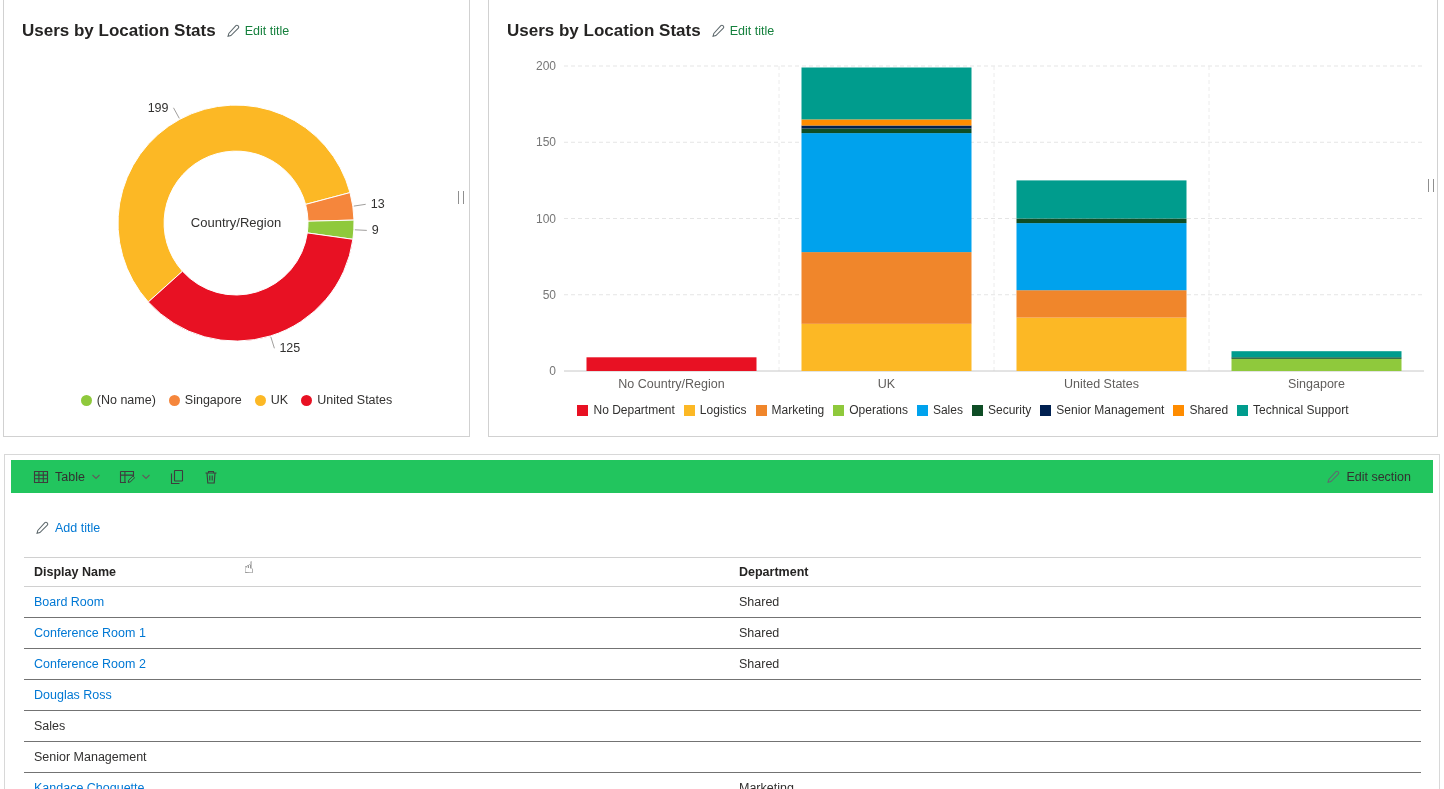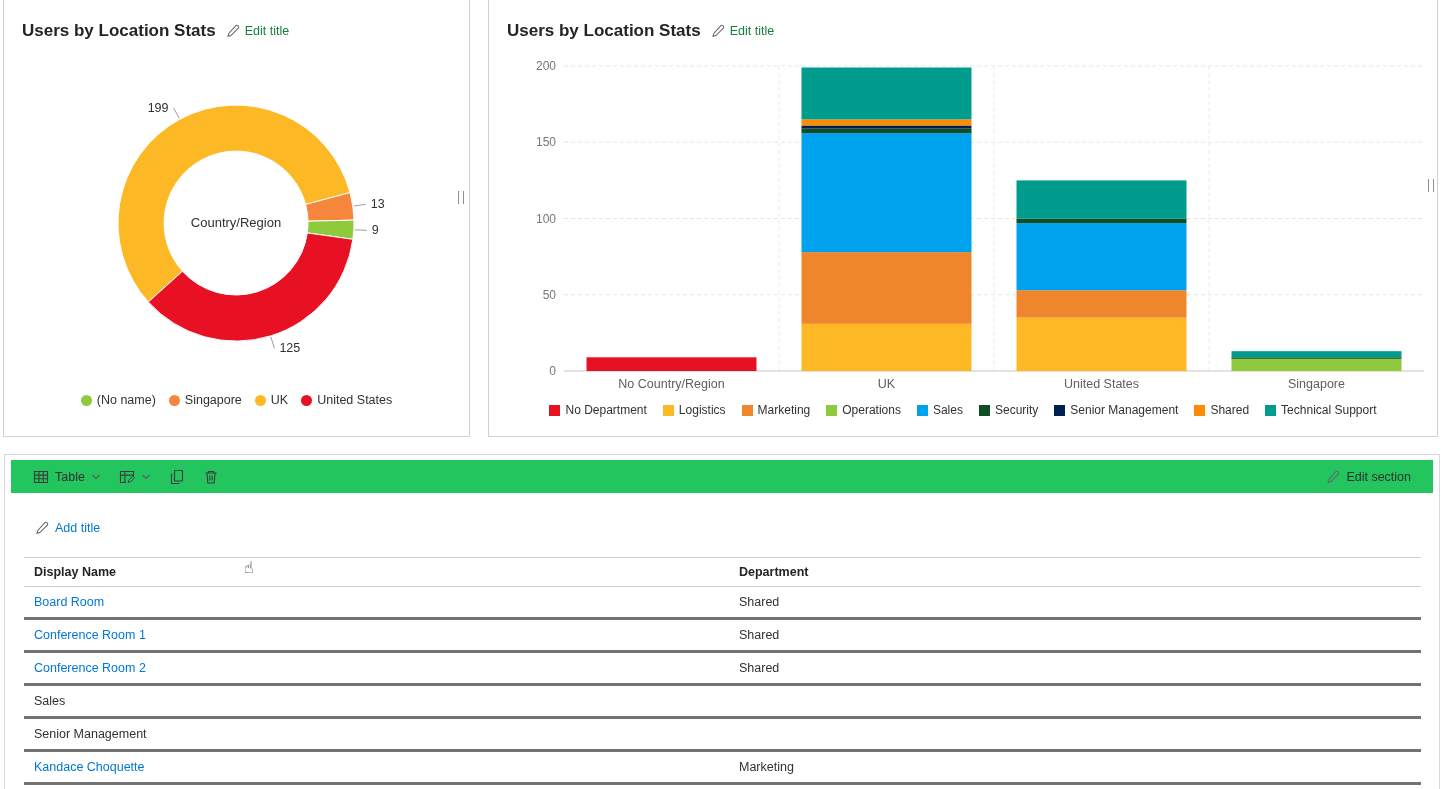--- a/index.html
+++ b/index.html
@@ -13,42 +13,42 @@
   .card-donut{left:3px;top:-8px;width:467px;height:445px;}
   .card-bar{left:488px;top:-8px;width:950px;height:445px;}
   .card-header{position:absolute;top:28px;left:18px;display:flex;align-items:center;gap:10px;}
   .card-title{margin:0;font-size:17px;font-weight:700;color:#252423;white-space:nowrap;}
   .edit-link{display:inline-flex;align-items:center;gap:5px;font-size:12.5px;color:#15803d;cursor:pointer;white-space:nowrap;}
   .pen{color:#5f6a6e;display:inline-flex;}
   .donut-svg{position:absolute;left:0;top:60px;}
   .bar-svg{position:absolute;left:45px;top:55px;}
   .legend{position:absolute;left:0;right:0;display:flex;justify-content:center;align-items:center;font-size:12px;color:#323130;}
   .donut-legend{top:400px;gap:13px;font-size:12.5px;}
-  .bar-legend{top:410px;gap:16px;}
+  .bar-legend{top:410px;gap:9px;}
   .legend-item{display:inline-flex;align-items:center;gap:5px;cursor:pointer;}
   .swatch{display:inline-block;width:11px;height:11px;flex:none;}
   .swatch.round{border-radius:50%;}
   .legend-text{white-space:nowrap;}
   .resize-handle{position:absolute;width:4px;height:13px;border-left:1px solid #8f8f8f;border-right:1px solid #8f8f8f;cursor:col-resize;}
   .card-donut .resize-handle{right:5px;top:198px;}
   .card-bar .resize-handle{right:3px;top:186px;}
   .donut-label{fill:#323130;font-size:12.5px;font-family:"Liberation Sans",sans-serif;}
   .center-label{fill:#323130;font-size:13px;font-family:"Liberation Sans",sans-serif;}
   .axis-tick{fill:#767676;font-size:12px;font-family:"Liberation Sans",sans-serif;}
   .cat-label{fill:#605e5c;font-size:12.5px;font-family:"Liberation Sans",sans-serif;}
 
   .panel{position:absolute;left:4px;top:454px;width:1436px;height:400px;background:#fff;border:1px solid #d8d8d8;box-sizing:border-box;}
   .toolbar{position:absolute;left:6px;right:6px;top:5px;height:33px;background:#22c55e;display:flex;align-items:center;padding:0 14px;box-sizing:border-box;gap:2px;}
   .tbtn{display:inline-flex;align-items:center;gap:6px;background:transparent;border:none;padding:4px 8px;font-size:12.5px;color:#323130;cursor:pointer;font-family:inherit;}
   .tbtn .ico{display:inline-flex;color:#3d3d3d;}
   .spacer{flex:1;}
   .add-title{position:absolute;left:30px;top:66px;display:inline-flex;align-items:center;gap:6px;color:#0078d4;font-size:12.5px;cursor:pointer;}
   .dtable{position:absolute;left:19px;top:102px;width:1397px;}
   .thead{display:flex;height:28px;align-items:center;border-top:1px solid #d0d0d0;border-bottom:1px solid #d0d0d0;font-weight:700;color:#252423;font-size:12.5px;}
-  .trow{display:flex;height:30px;align-items:center;border-bottom:3px solid #737373;font-size:12.5px;color:#323130;}
+  .trow{display:flex;height:30px;align-items:center;border-bottom:1px solid #737373;font-size:12.5px;color:#323130;}
   .tcell{box-sizing:border-box;padding-left:10px;white-space:nowrap;overflow:hidden;}
   .col-name{width:705px;}
   .col-dept{flex:1;}
   .row-link{color:#0078d4;text-decoration:none;font-size:12.5px;}
   .cursor{position:absolute;left:239px;top:103px;font-size:16px;color:#2b2b2b;font-family:"DejaVu Sans",sans-serif;pointer-events:none;}
 </style>
 </head>
 <body>
 
 <div class="card card-donut">
@@ -262,20 +262,24 @@
         </div>
         <div class="trow">
           <div class="tcell col-name"><a href="#" class="row-link">Conference Room 1</a></div>
           <div class="tcell col-dept">Shared</div>
         </div>
         <div class="trow">
           <div class="tcell col-name"><a href="#" class="row-link">Conference Room 2</a></div>
           <div class="tcell col-dept">Shared</div>
         </div>
         <div class="trow">
+          <div class="tcell col-name"><a href="#" class="row-link">Douglas Ross</a></div>
+          <div class="tcell col-dept"></div>
+        </div>
+        <div class="trow">
           <div class="tcell col-dept">Sales</div>
         </div>
         <div class="trow">
           <div class="tcell col-dept">Senior Management</div>
         </div>
         <div class="trow">
           <div class="tcell col-name"><a href="#" class="row-link">Kandace Choquette</a></div>
           <div class="tcell col-dept">Marketing</div>
         </div>
       </div>

